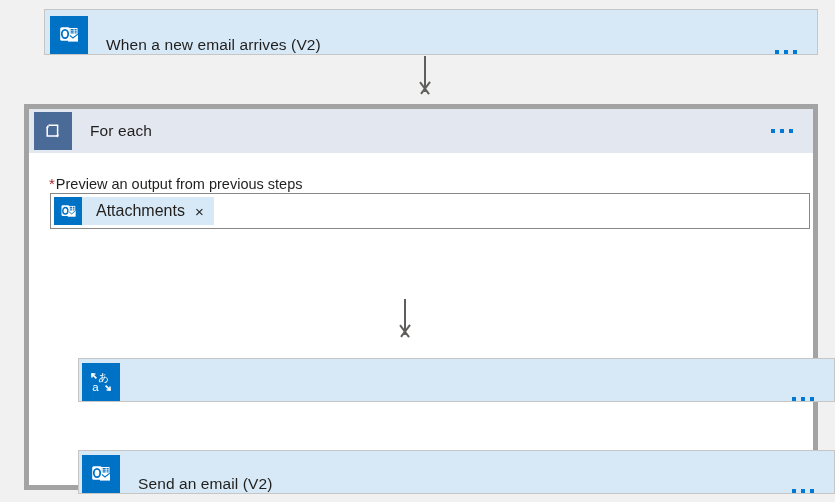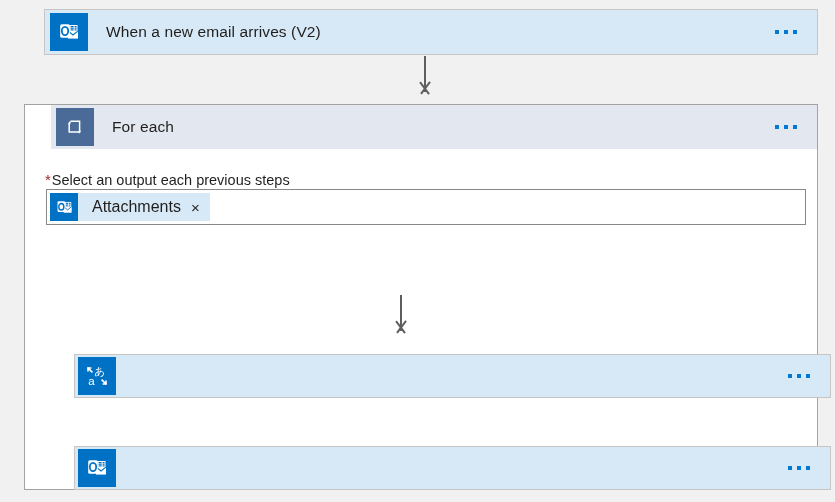--- a/index.html
+++ b/index.html
@@ -16,21 +16,21 @@
     position: relative;
   }
 
   
   .card {
     position: absolute;
     box-sizing: border-box;
     background: #d7e9f7;
     border: 1px solid #c8c6c4;
     display: flex;
-    align-items: center;
+    align-items: flex-end;
   }
   .card-icon {
     width: 38px;
     height: 38px;
     flex: 0 0 38px;
     background: #0072c6;
     display: flex;
     align-items: center;
     justify-content: center;
     margin-left: 0px;
@@ -115,23 +115,22 @@
   #connector-2 .head { top: 26px; }
 
   
   #foreach-scope {
     position: absolute;
     left: 24px;
     top: 104px;
     width: 794px;
     height: 386px;
     box-sizing: border-box;
-    border: 1px solid #a3a3a3;
+    border: 5px solid #a3a3a3;
     background: #ffffff;
-    padding-left: 26px;
   }
   #foreach-header {
     height: 44px;
     background: #e3e7ef;
     display: flex;
     align-items: center;
   }
   #foreach-header .card-icon {
     background: #4a6a97;
     margin-left: 5px;
@@ -262,21 +261,21 @@
     </span>
     <span class="card-title">For each</span>
     <span class="ellipsis">
         <i></i>
         <i></i>
         <i></i>
       </span>
   </div>
 
   <div id="select-output-label">
-    <span class="req">*</span><span>Select an output each previous steps</span>
+    <span class="req">*</span><span>Preview an output from previous steps</span>
   </div>
 
   <div id="select-output-input">
     <span class="token">
       <span class="token-icon">
         <svg width="19" height="19" viewBox="0 0 24 24" aria-hidden="true">
           <rect x="8.5" y="5" width="12" height="10.5" fill="#ffffff"></rect>
           <g fill="#0072c6">
             <rect x="9.6" y="6" width="3.1" height="1.5"></rect>
             <rect x="13.6" y="6" width="3.1" height="1.5"></rect>
@@ -336,20 +335,21 @@
           <rect x="9.6" y="10.4" width="3.1" height="1.5"></rect>
           <rect x="13.6" y="10.4" width="3.1" height="1.5"></rect>
           <rect x="17.6" y="10.4" width="2" height="1.5"></rect>
         </g>
         <path d="M11 10.8 L21 10.8 L21 18.6 L11 18.6 Z" fill="#ffffff"></path>
         <path d="M11.2 11.1 L16 15 L20.8 11.1" fill="none" stroke="#0072c6" stroke-width="1.1"></path>
         <rect x="3.2" y="4.2" width="9.6" height="13.6" rx="1.6" fill="#ffffff"></rect>
         <ellipse cx="8" cy="11" rx="3.2" ry="4.1" fill="none" stroke="#0072c6" stroke-width="1.8"></ellipse>
       </svg>
     </span>
+    <span class="card-title">Send an email (V2)</span>
     <span class="ellipsis">
         <i></i>
         <i></i>
         <i></i>
       </span>
   </div>
 
 </div>
 
 </body></html>

